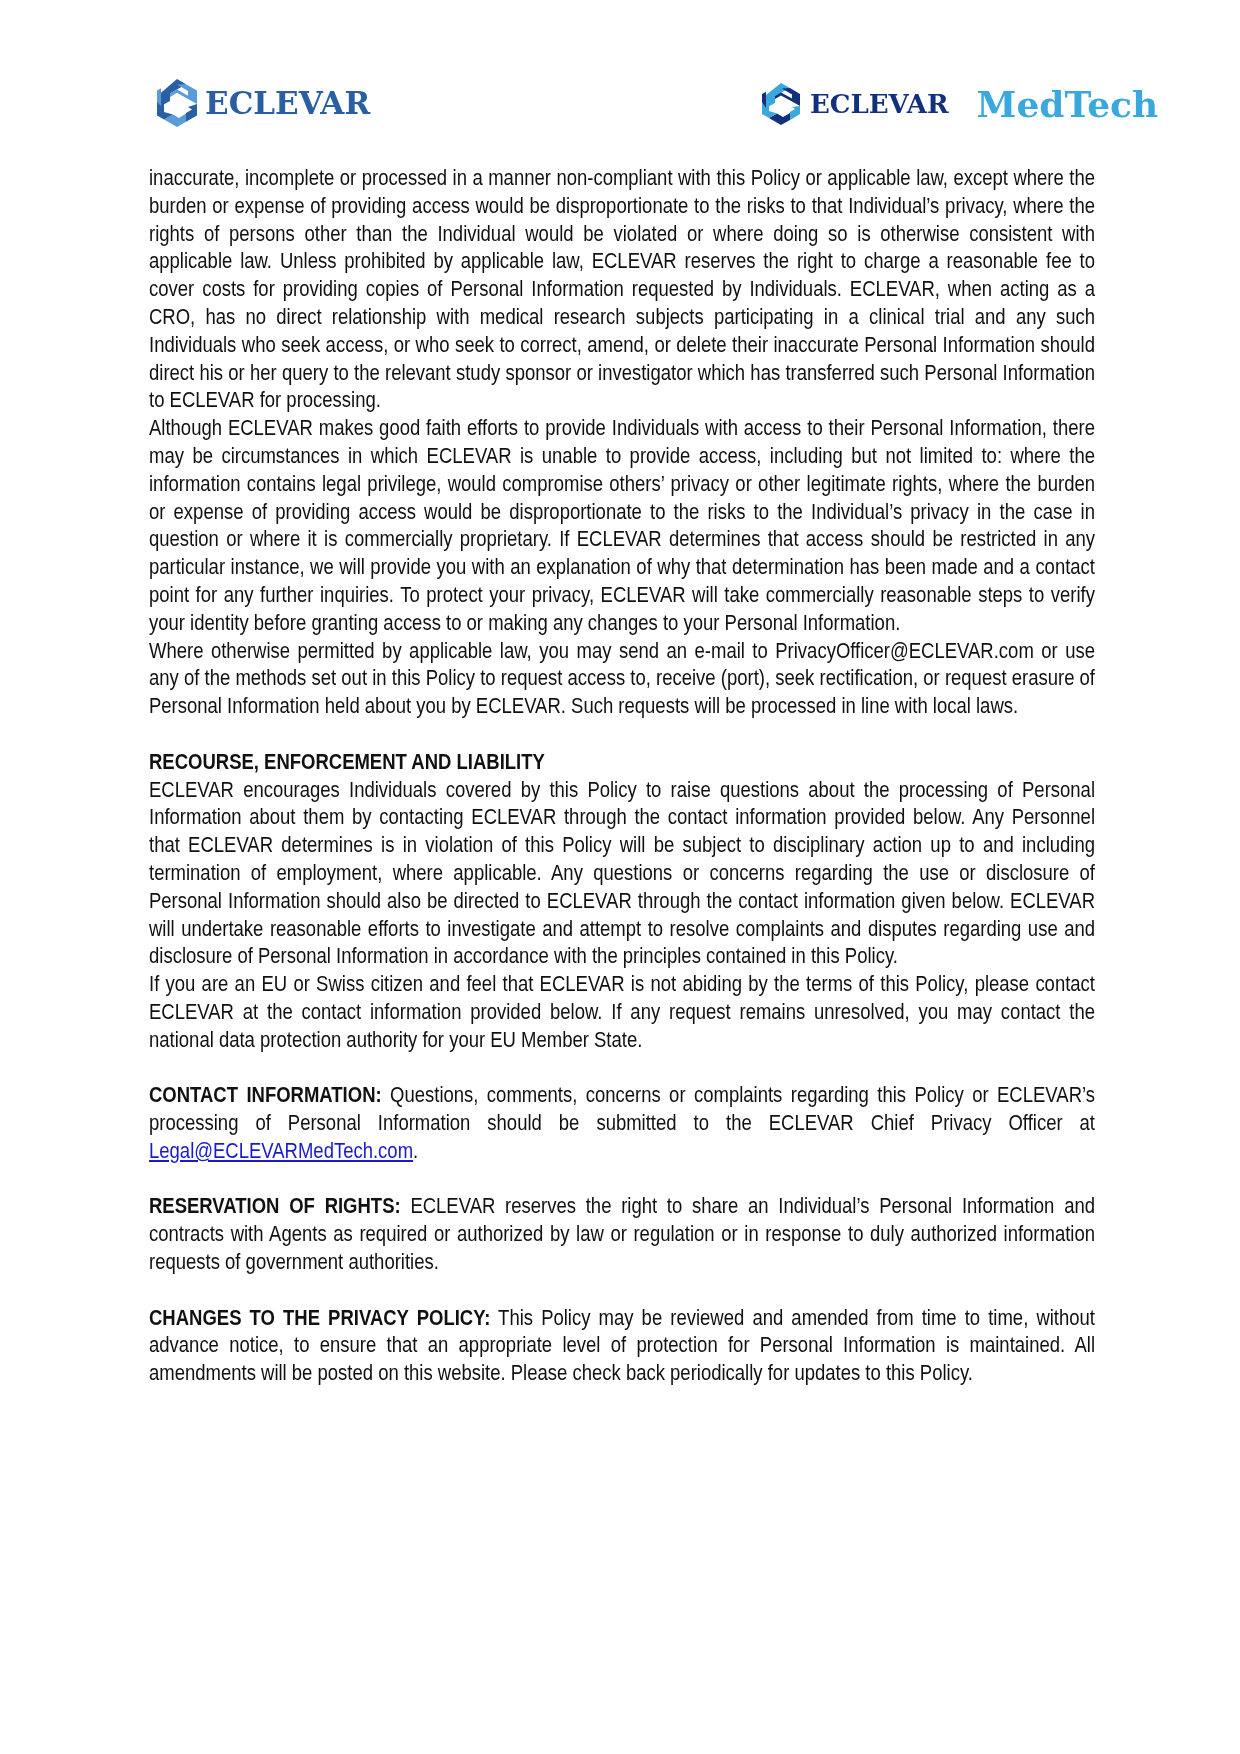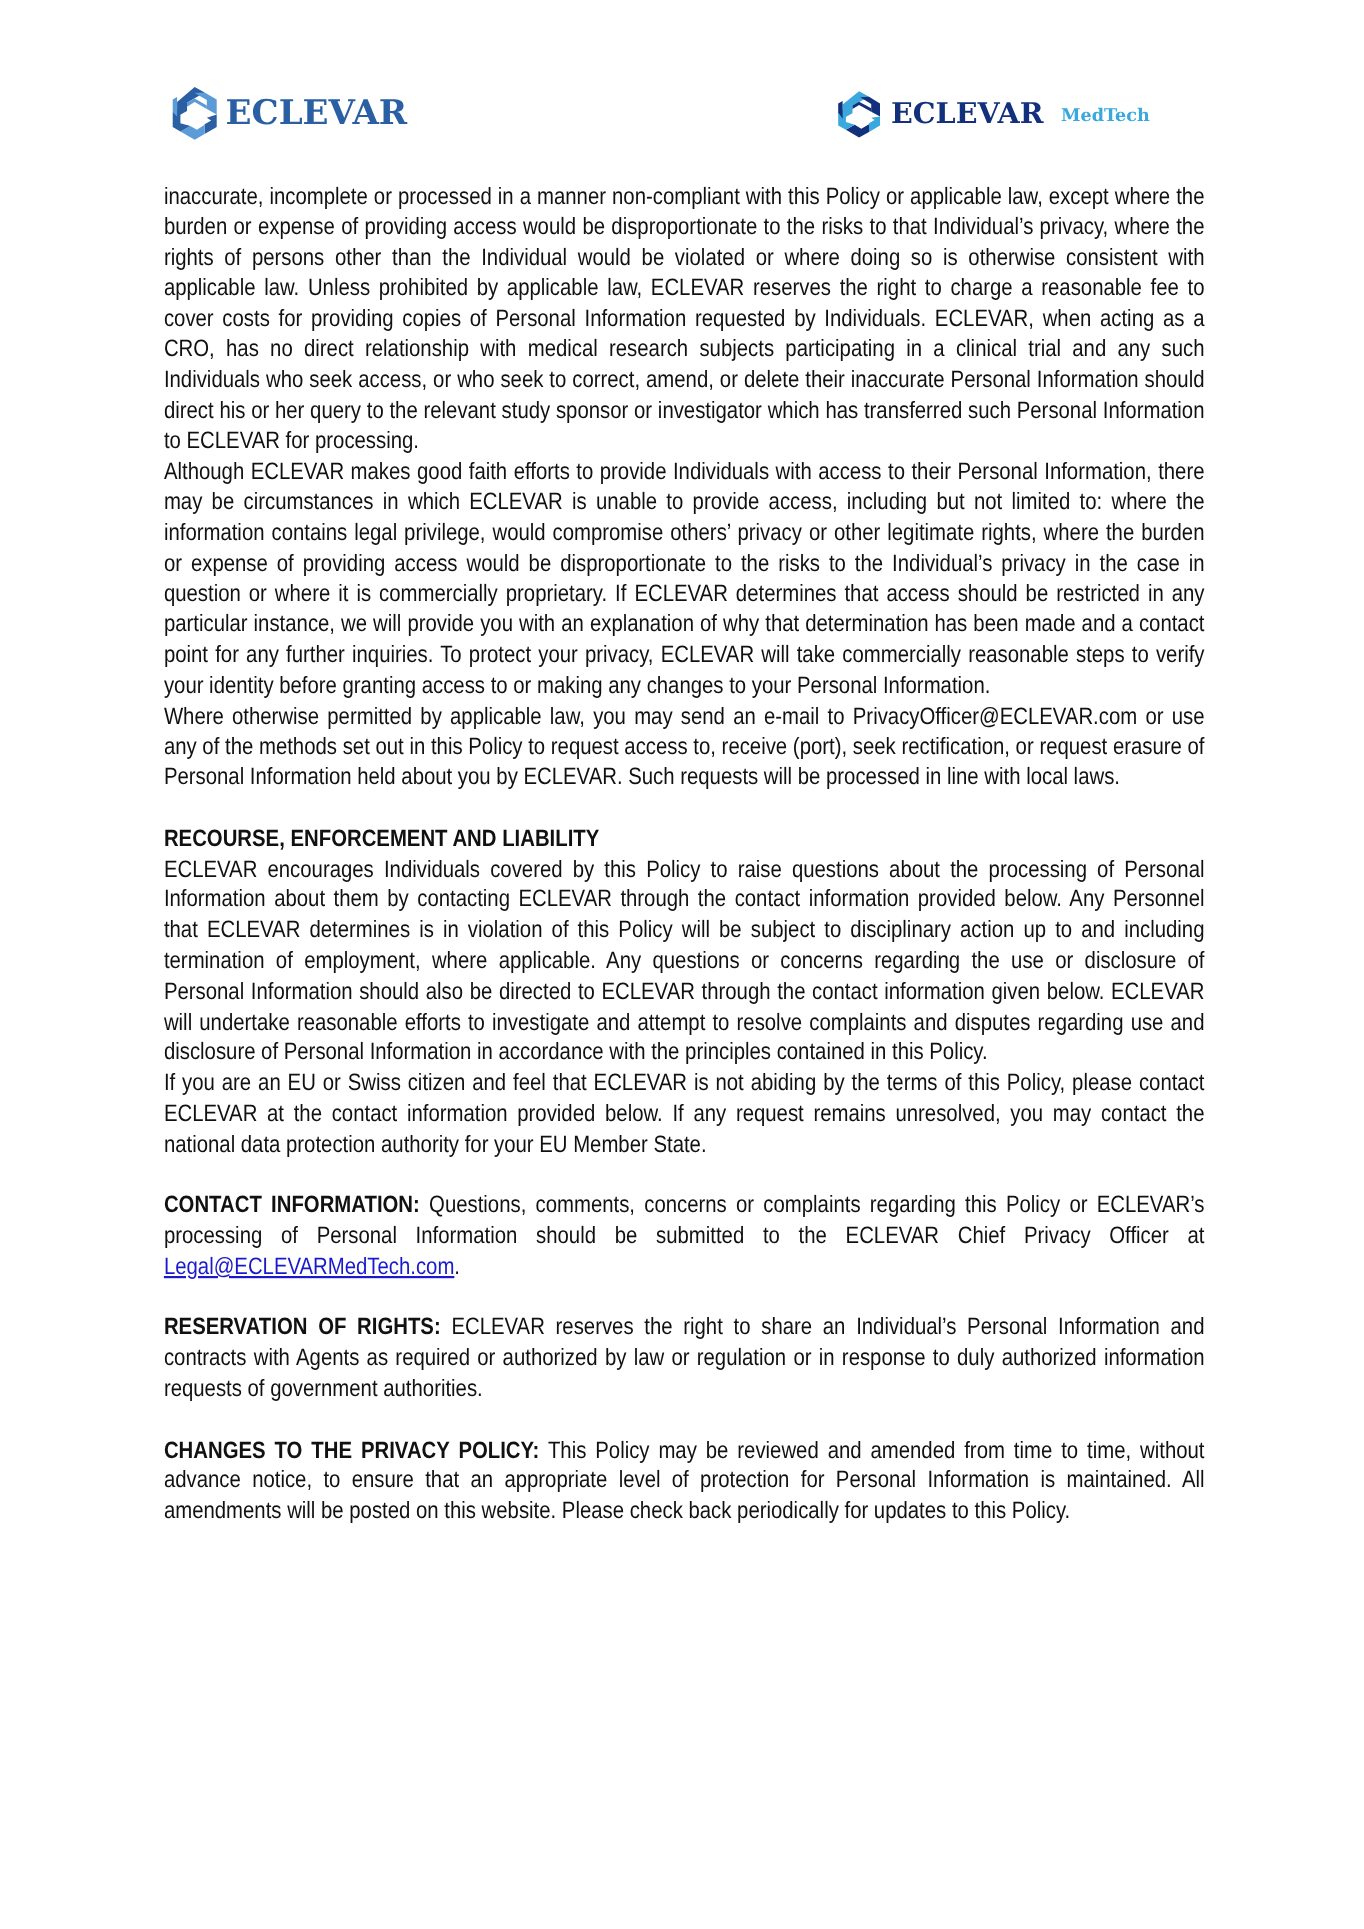--- a/index.html
+++ b/index.html
@@ -47,23 +47,23 @@
     }
     .wordmark-left {
       font-size: 31px;
       color: #2a5fa3;
     }
     .wordmark-right-a {
       font-size: 26px;
       color: #13307c;
     }
     .wordmark-right-b {
-      font-size: 16px;
+      font-size: 36px;
       color: #3aa8dc;
-      margin-left: 8px;
+      margin-left: 20px;
     }
 
     .content {
       position: absolute;
       left: 149px;
       top: 165px;
       width: 946px;
       font-size: 21.5px;
       line-height: 27.8px;
       text-align: justify;

